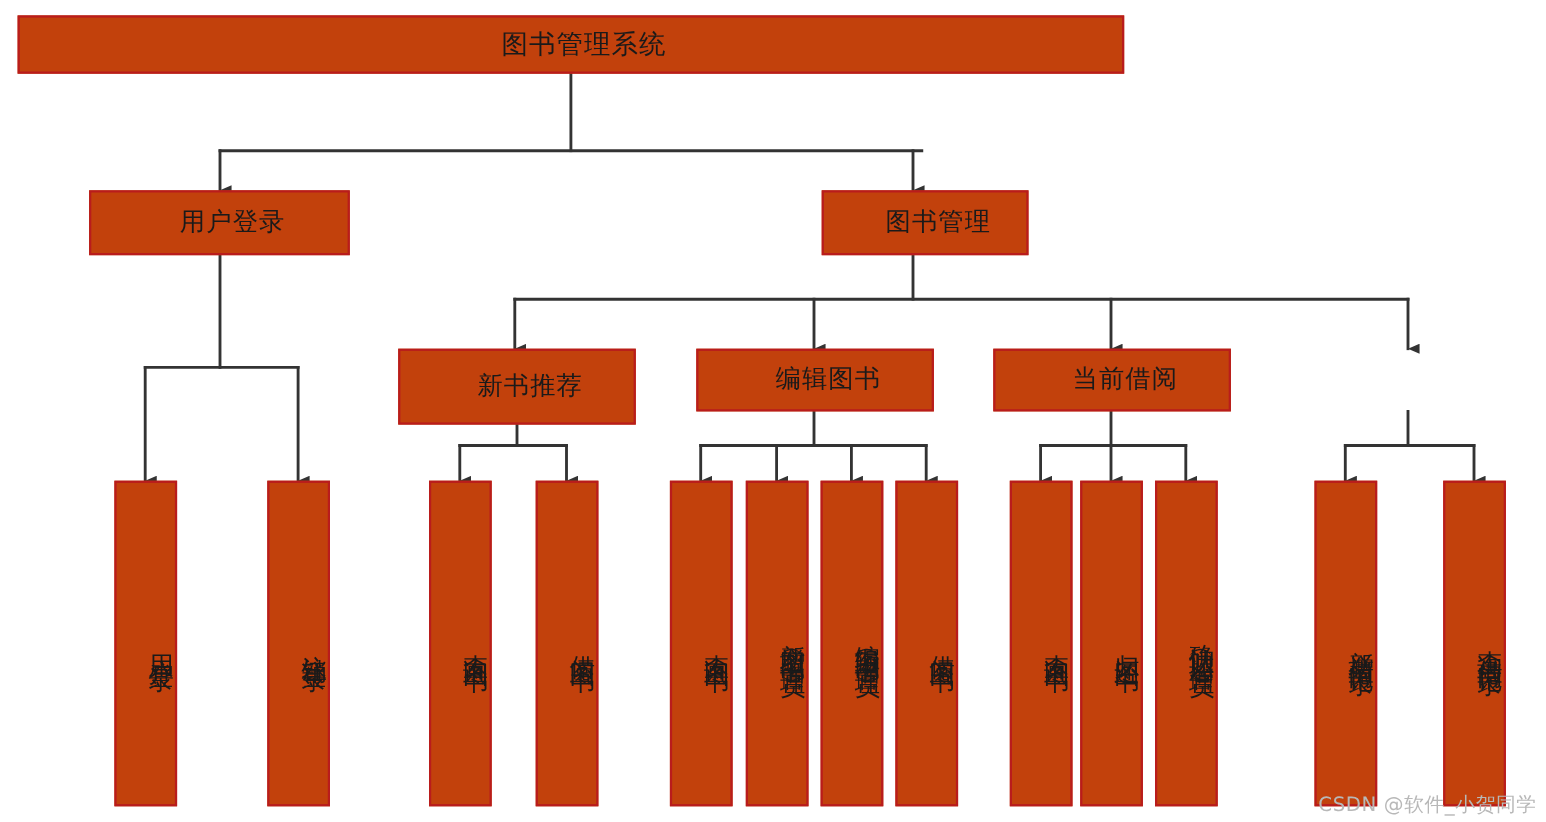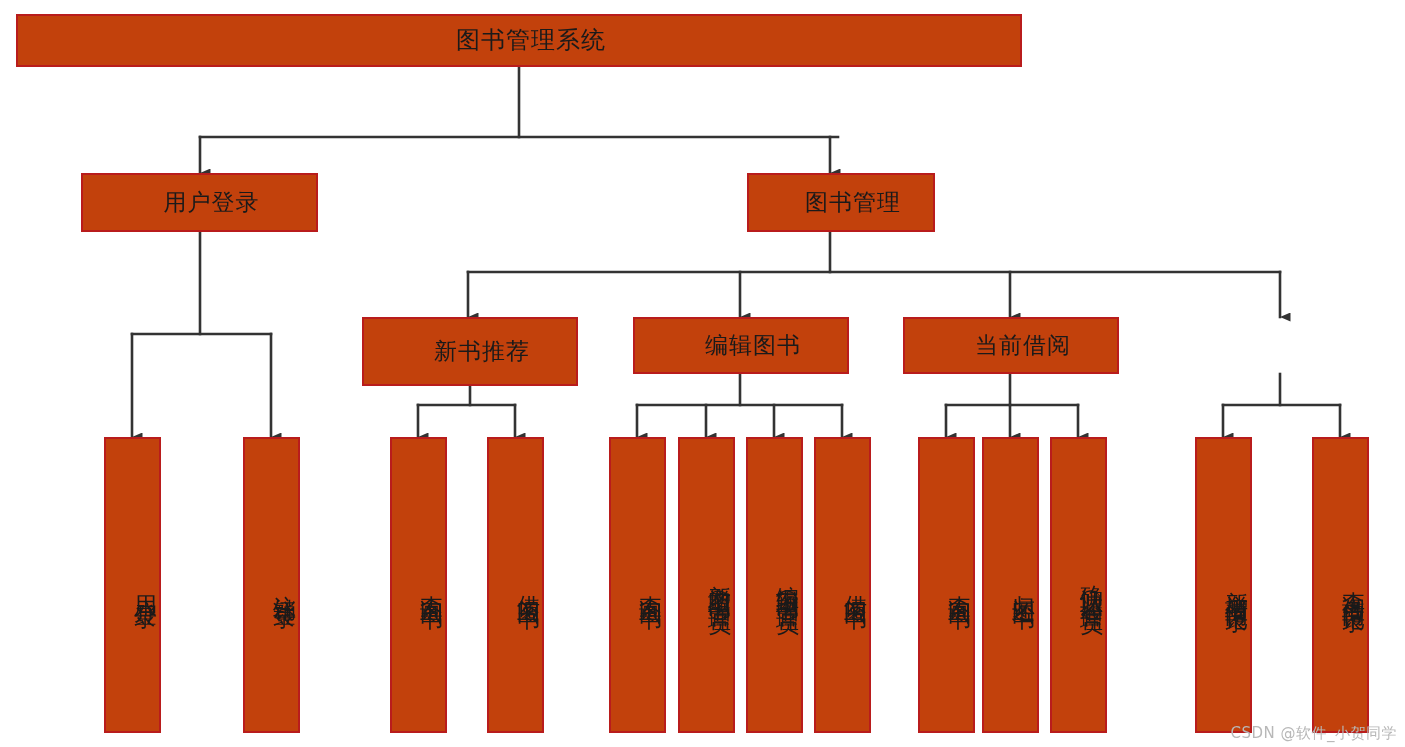--- a/index.html
+++ b/index.html
@@ -52,21 +52,21 @@
     left: 0;
     top: 0;
     width: 1405px;
     height: 747px;
     pointer-events: none;
   }
   .watermark {
     position: absolute;
     right: 8px;
     bottom: 4px;
-    font-size: 15px;
+    font-size: 18px;
     color: #b8b8b8;
     letter-spacing: 0.5px;
     white-space: nowrap;
     text-align: center;
   }
 </style>
 </head>
 <body>
 
 <div id="canvas">

